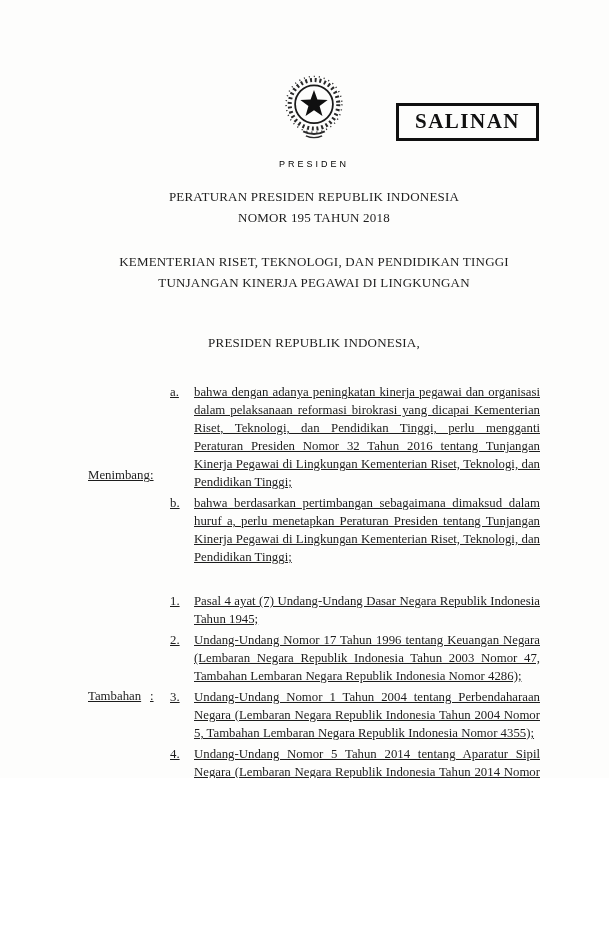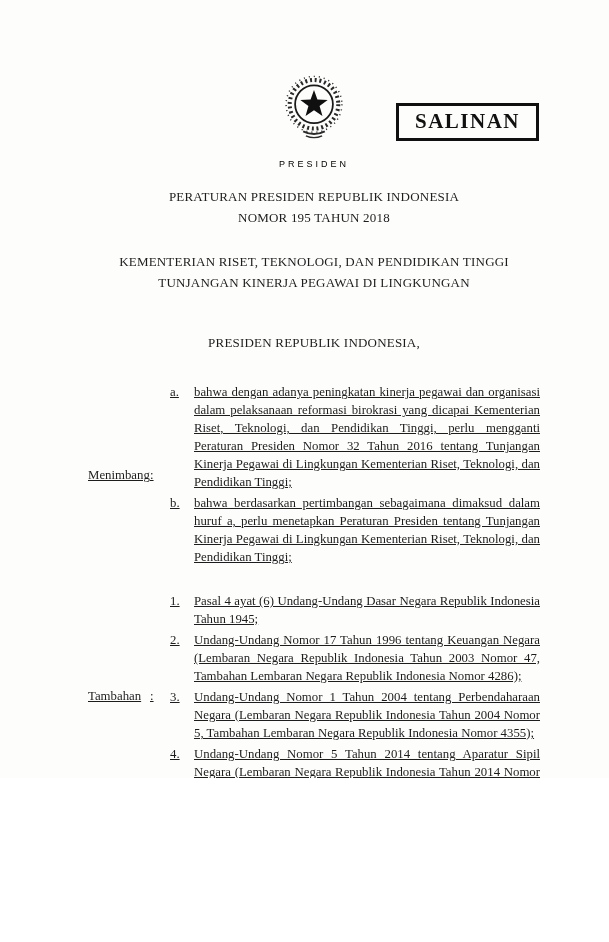--- a/index.html
+++ b/index.html
@@ -154,21 +154,21 @@
         </div>
       </div>
     </div>
 
     <div class="clause-row">
       <div class="clause-label">Tambahan</div>
       <div class="clause-colon">:</div>
       <div class="clause-items">
         <div class="clause-item">
           <div class="item-marker">1.</div>
-          <div class="item-text">Pasal 4 ayat (6) Undang-Undang Dasar Negara Republik Indonesia Tahun 1945;</div>
+          <div class="item-text">Pasal 4 ayat (7) Undang-Undang Dasar Negara Republik Indonesia Tahun 1945;</div>
         </div>
         <div class="clause-item">
           <div class="item-marker">2.</div>
           <div class="item-text">Undang-Undang Nomor 17 Tahun 1996 tentang Keuangan Negara (Lembaran Negara Republik Indonesia Tahun 2003 Nomor 47, Tambahan Lembaran Negara Republik Indonesia Nomor 4286);</div>
         </div>
         <div class="clause-item">
           <div class="item-marker">3.</div>
           <div class="item-text">Undang-Undang Nomor 1 Tahun 2004 tentang Perbendaharaan Negara (Lembaran Negara Republik Indonesia Tahun 2004 Nomor 5, Tambahan Lembaran Negara Republik Indonesia Nomor 4355);</div>
         </div>
         <div class="clause-item">

